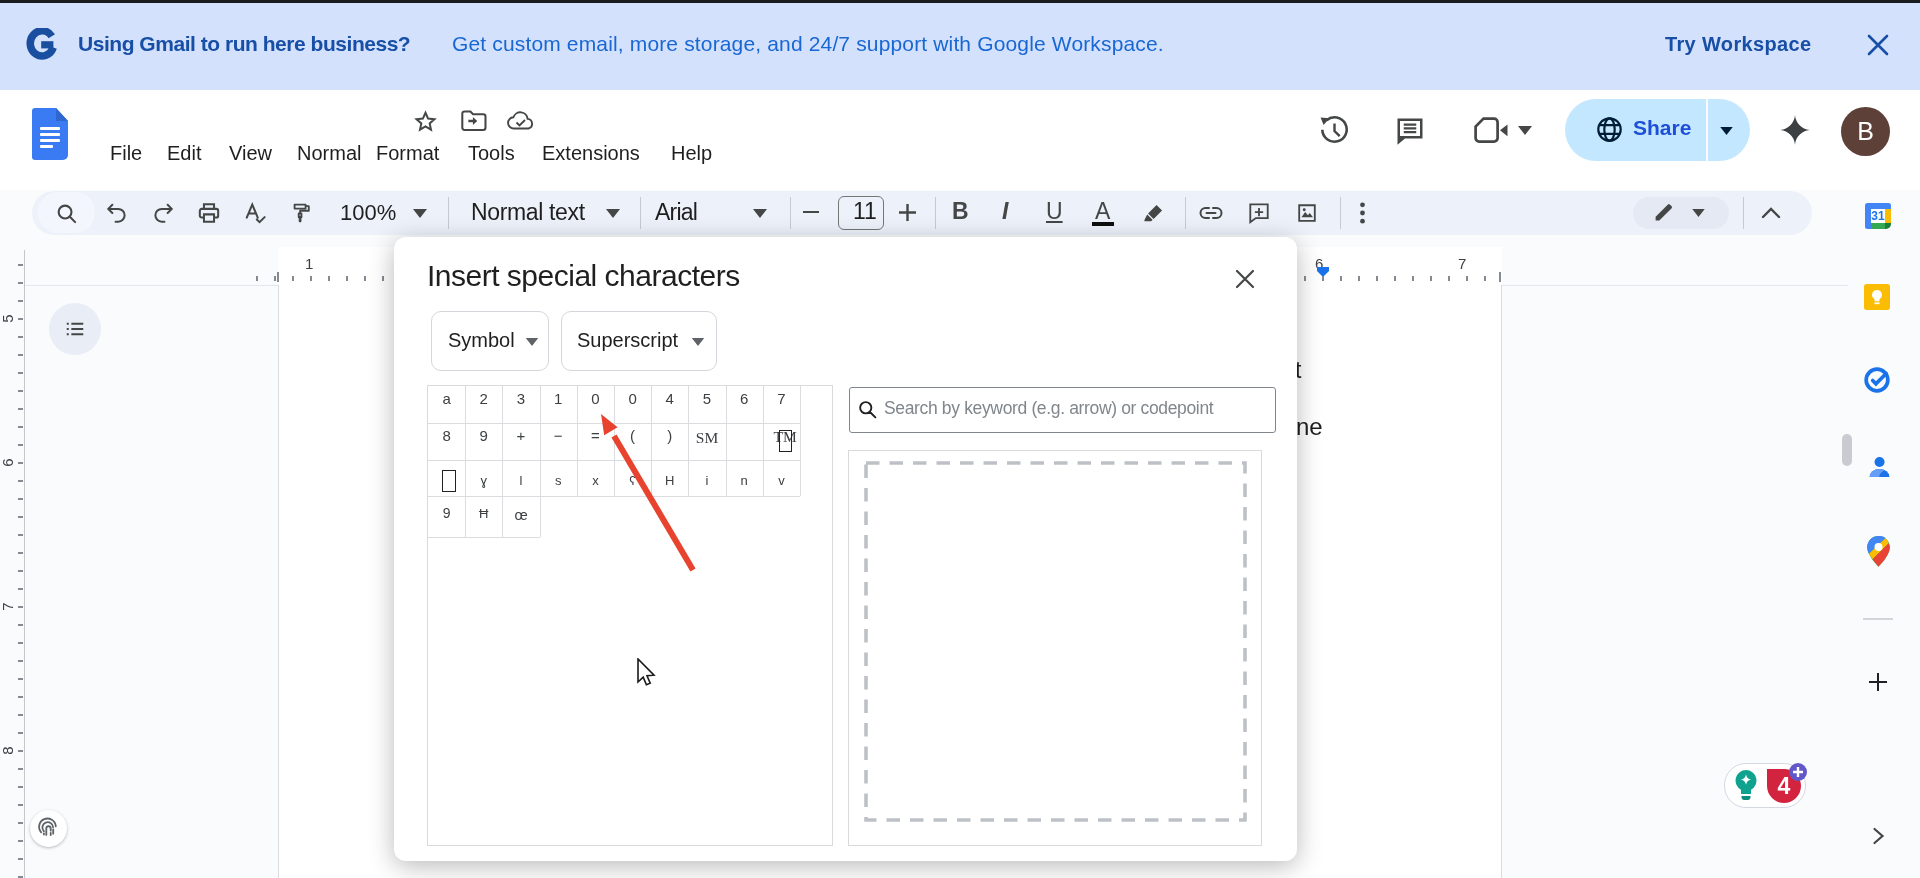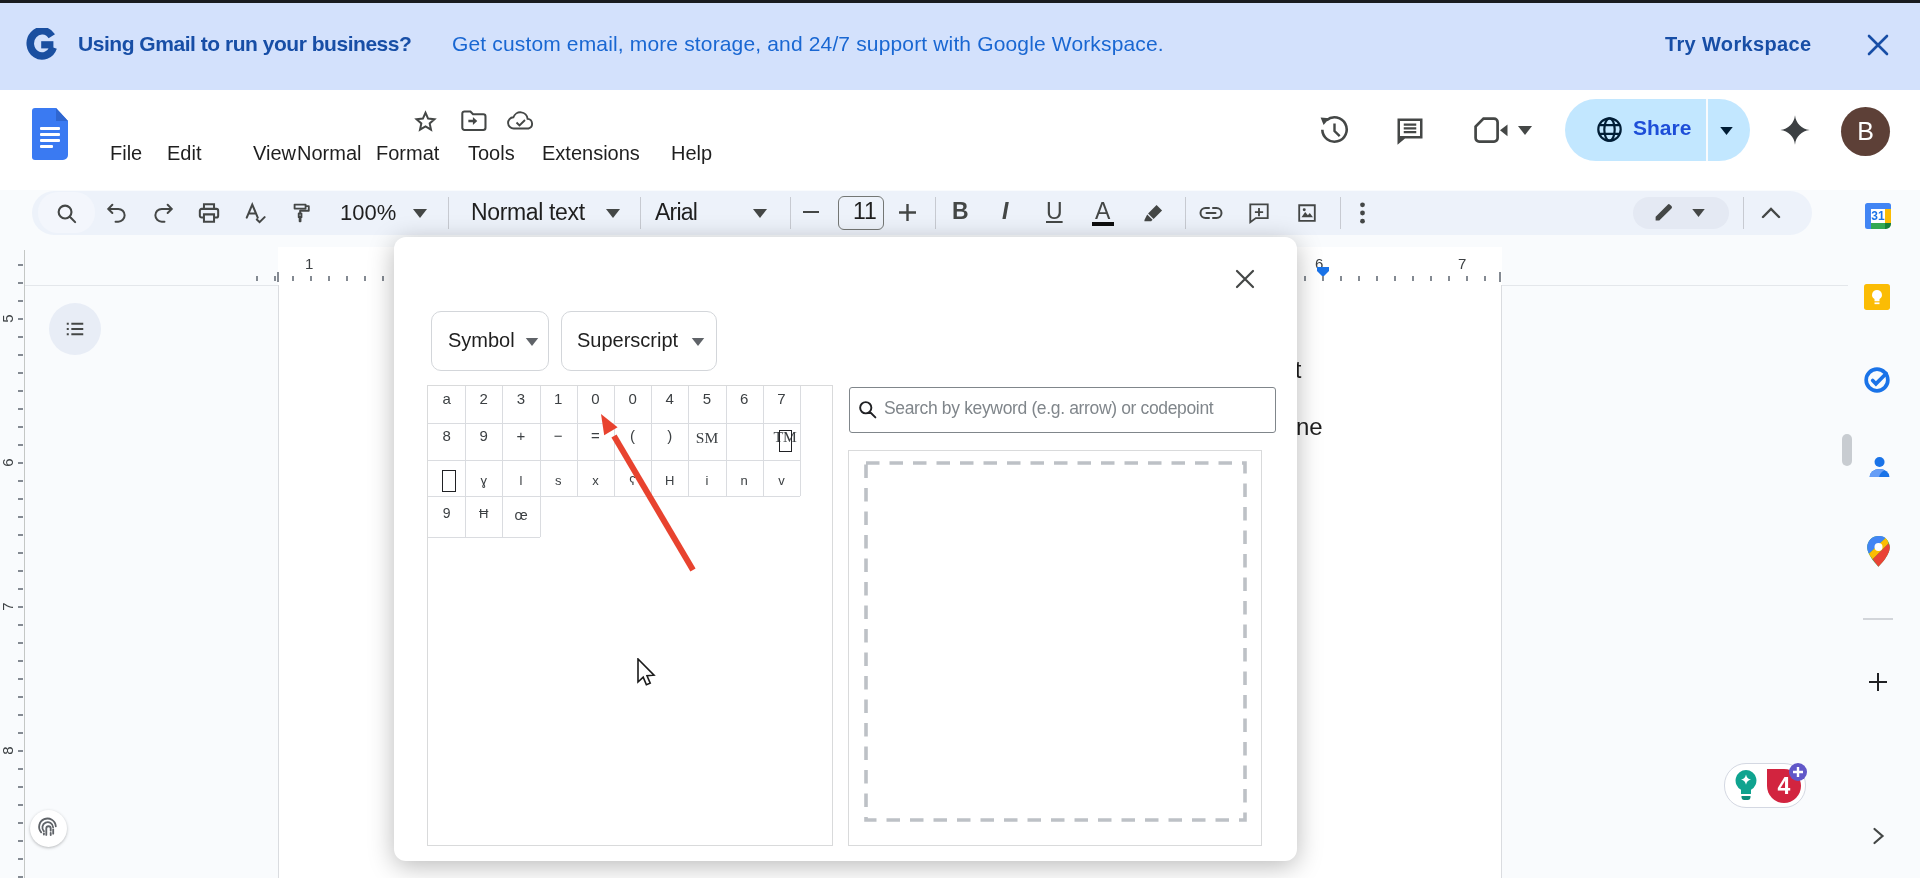--- a/index.html
+++ b/index.html
@@ -9,21 +9,21 @@
 .ic { color:#444746; }
 </style>
 </head>
 <body>
 
 <div class="abs" style="left:0;top:0;width:1920px;height:90px;background:#d3e1fc;border-top:3px solid #191b1f;">
   <svg class="abs" style="left:26px;top:25px;" width="31" height="33" viewBox="0 0 31 33">
     <path fill="none" stroke="#1a4fa0" stroke-width="7.6" d="M25.8 8.2 A 11.8 12.6 0 1 0 27.2 19.5"></path>
     <rect x="15.2" y="13.2" width="12.2" height="7.2" fill="#1a4fa0"></rect>
   </svg>
-  <span class="abs" style="left:78px;top:29px;font-size:21px;font-weight:700;color:#174ea6;letter-spacing:-0.47px;">Using Gmail to run your business?</span>
+  <span class="abs" style="left:78px;top:29px;font-size:21px;font-weight:700;color:#174ea6;letter-spacing:-0.47px;">Using Gmail to run here business?</span>
   <span class="abs" style="left:452px;top:29px;font-size:21px;letter-spacing:0.15px;color:#1967d2;">Get custom email, more storage, and 24/7 support with Google Workspace.</span>
   <span class="abs" style="left:1665px;top:30px;font-size:20px;font-weight:700;color:#174ea6;letter-spacing:0.35px;">Try Workspace</span>
   <svg class="abs" style="left:1867px;top:31px;" width="22" height="22" viewBox="0 0 22 22">
     <path d="M2 2 L20 20 M20 2 L2 20" stroke="#174ea6" stroke-width="2.6" stroke-linecap="round"></path>
   </svg>
 </div>
 
 <div class="abs" style="left:0;top:90px;width:1920px;height:100px;background:#ffffff;">
 
   <svg class="abs" style="left:32px;top:18px;" width="36" height="52" viewBox="0 0 36 52">
@@ -45,21 +45,21 @@
   </svg>
 
   <svg class="abs ic" style="left:507px;top:21px;" width="28" height="20" viewBox="0 0 28 20">
     <path fill="none" stroke="currentColor" stroke-width="1.9" d="M7 17.5 a5.6 5.6 0 0 1 -.6-11.2 a7.3 7.3 0 0 1 14.2 1.6 a4.9 4.9 0 0 1 .9 9.6 z"></path>
     <path fill="none" stroke="currentColor" stroke-width="1.9" d="M9.5 11.5 l3 3 5.5-5.5"></path>
   </svg>
 
   <div class="abs" style="left:16px;top:52px;width:1100px;height:26px;font-size:20px;color:#1f1f1f;">
     <span class="abs" style="left:94px;">File</span>
     <span class="abs" style="left:151px;">Edit</span>
-    <span class="abs" style="left:213px;margin-left:24px;">View</span>
+    <span class="abs" style="left:213px;">View</span>
     <span class="abs" style="left:281px;">Normal</span>
     <span class="abs" style="left:360px;">Format</span>
     <span class="abs" style="left:452px;">Tools</span>
     <span class="abs" style="left:526px;">Extensions</span>
     <span class="abs" style="left:655px;">Help</span>
   </div>
 
   <svg class="abs ic" style="left:1319px;top:25px;" width="31" height="31" viewBox="0 0 31 31">
     <path fill="none" stroke="currentColor" stroke-width="2.6" d="M7.6 5.2 A 12.2 12.2 0 1 1 3.3 14.8"></path>
     <path fill="currentColor" d="M1.6 2.6 L10.4 3.2 4.6 9.9 Z"></path>
@@ -321,20 +321,21 @@
       <path fill="#202124" d="M9 1h2v8h8v2h-8v8H9v-8H1V9h8z"></path>
     </svg>
   <svg class="abs" style="left:1872px;top:827px;" width="13" height="18" viewBox="0 0 13 18">
       <path fill="none" stroke="#444746" stroke-width="2.2" stroke-linecap="round" d="M2.5 2 l8 7 -8 7"></path>
     </svg>
   <div class="abs" style="left:1842px;top:434px;width:10px;height:32px;border-radius:5px;background:#c8ccd1;"></div>
 </div>
 
 <div class="abs" style="left:394px;top:237px;width:903px;height:624px;background:#fff;border-radius:12px;box-shadow:0 5px 26px rgba(0,0,0,.28);"></div>
 <div class="abs" style="left:394px;top:237px;width:903px;height:624px;">
+  <span class="abs" style="left:33px;top:22px;font-size:30px;color:#1f1f1f;letter-spacing:-0.5px;">Insert special characters</span>
   <svg class="abs" style="left:841px;top:32px;" width="20" height="20" viewBox="0 0 20 20">
     <path d="M2 2 L18 18 M18 2 L2 18" stroke="#444746" stroke-width="2.2" stroke-linecap="round"></path>
   </svg>
 
   <div class="abs" style="left:37px;top:74px;width:118px;height:60px;border:1px solid #d3d6da;border-radius:10px;"></div>
   <span class="abs" style="left:54px;top:92px;font-size:20px;color:#1f1f1f;">Symbol</span>
   <svg class="abs" style="left:131px;top:101px;" width="14" height="8" viewBox="0 0 14 9">
       <path fill="#5f6368" d="M0 0h14L7 9z"></path>
     </svg>
   <div class="abs" style="left:167px;top:74px;width:156px;height:60px;border:1px solid #d3d6da;border-radius:10px;"></div>

